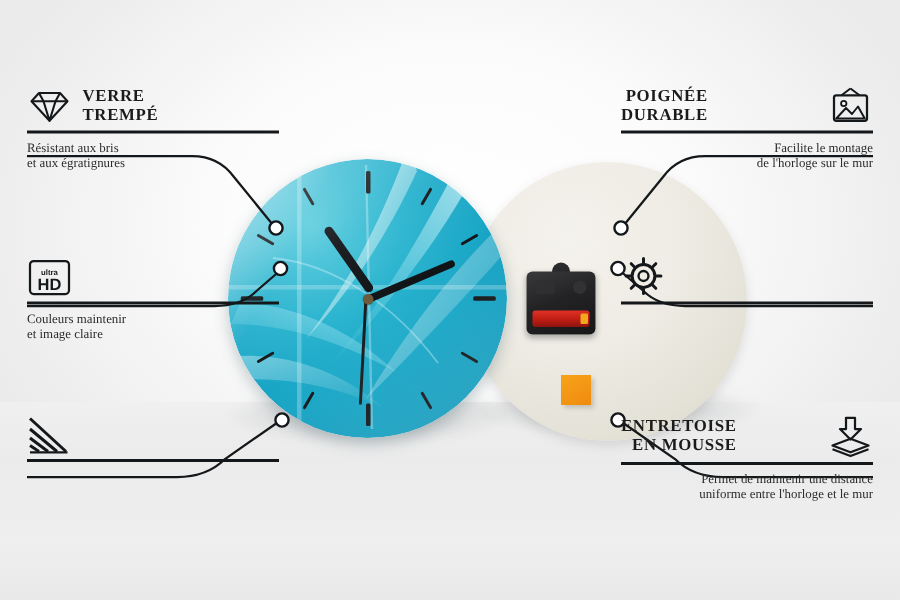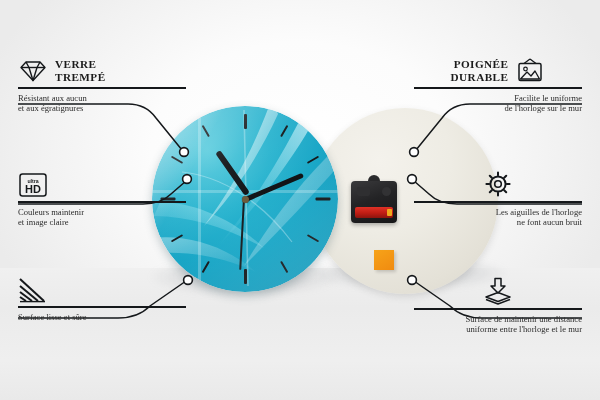--- a/index.html
+++ b/index.html
@@ -68,21 +68,21 @@
   #mech-detail-b{position:absolute;right:6px;top:6px;width:9px;height:9px;border-radius:50%;background:#323234;}
   #foam-spacer{position:absolute;left:374px;top:250px;width:20px;height:20px;background:linear-gradient(150deg,#f7a319 0%,#f08b10 100%);box-shadow:2px 2px 3px rgba(0,0,0,.16);}
 
   
   #connectors{position:absolute;left:0;top:0;width:600px;height:400px;}
 
   
   .feature{position:absolute;width:168px;}
   .feature .head{display:flex;align-items:center;gap:7px;}
   .feature.left .head{justify-content:flex-start;}
-  .feature.right .head{justify-content:center;}
+  .feature.right .head{justify-content:space-between;}
   .title{
     font-family:"Liberation Serif",serif;font-weight:bold;
     font-size:11.2px;line-height:13px;letter-spacing:.45px;color:#1b1b1b;
     text-transform:uppercase;white-space:pre-line;
   }
   .feature.right .title{text-align:right;}
   .rule{height:1.6px;background:#15181b;margin:3px 0 4px;}
   .desc{
     font-family:"Liberation Serif",serif;font-size:8.6px;line-height:10.6px;
     color:#2c2c2c;white-space:pre-line;
@@ -195,21 +195,21 @@
         <g fill="none" stroke="#15181b" stroke-width="1.4" stroke-linejoin="round">
           <path d="M3 8.5 L8 3 L22 3 L27 8.5 L15 21.5 Z"></path>
           <path d="M3 8.5 L27 8.5"></path>
           <path d="M8 3 L11 8.5 L15 21.5 L19 8.5 L22 3"></path>
         </g>
       </svg>
       <div class="title">VERRE
 TREMPÉ</div>
     </div>
     <div class="rule"></div>
-    <div class="desc">Résistant aux aucun
+    <div class="desc">Résistant aux bris
 et aux égratignures</div>
   </div>
 
   <div class="feature left" id="f-impression">
     <div class="head">
       <svg class="ico" width="30" height="26" viewBox="0 0 30 26">
         <rect x="2" y="2" width="26" height="22" rx="2.5" fill="none" stroke="#15181b" stroke-width="1.5"></rect>
         <text x="15" y="11" font-family="Liberation Sans, sans-serif" font-size="5.2" font-weight="bold" fill="#15181b" text-anchor="middle">ultra</text>
         <text x="15" y="21" font-family="Liberation Sans, sans-serif" font-size="11" font-weight="bold" fill="#15181b" text-anchor="middle">HD</text>
       </svg>
@@ -225,61 +225,60 @@
         <g stroke="#15181b" stroke-width="2" stroke-linecap="butt">
           <path d="M2 2 L26 24"></path>
           <path d="M2 9 L20 24"></path>
           <path d="M2 15 L14 24"></path>
           <path d="M2 20 L8 24"></path>
         </g>
         <path d="M2 24.6 L27 24.6" stroke="#15181b" stroke-width="1.4"></path>
       </svg>
     </div>
     <div class="rule"></div>
-    <div class="desc">Surface lisse et sûre</div>
   </div>
 
   <div class="feature right" id="f-poignee">
     <div class="head">
       <div class="title">POIGNÉE
 DURABLE</div>
       <svg class="ico" width="30" height="26" viewBox="0 0 30 26">
         <path d="M15 1 L9 5.5 M15 1 L21 5.5" fill="none" stroke="#15181b" stroke-width="1.3"></path>
         <rect x="4" y="5.5" width="22" height="17" rx="1.5" fill="none" stroke="#15181b" stroke-width="1.5"></rect>
         <circle cx="10.5" cy="11" r="1.8" fill="none" stroke="#15181b" stroke-width="1.2"></circle>
         <path d="M5.5 21 L12 14 L16 18 L20 13 L24.5 21 Z" fill="none" stroke="#15181b" stroke-width="1.3" stroke-linejoin="round"></path>
       </svg>
     </div>
     <div class="rule"></div>
-    <div class="desc">Facilite le uniforme
+    <div class="desc">Facilite le montage
 de l'horloge sur le mur</div>
   </div>
 
   <div class="feature right" id="f-mecanisme">
     <div class="head">
       <svg class="ico" width="30" height="28" viewBox="0 0 30 28">
         <g fill="none" stroke="#15181b" stroke-width="2" stroke-linecap="round">
           <circle cx="15" cy="14" r="7.6"></circle>
           <path d="M15 2.4 L15 5.2 M15 22.8 L15 25.6 M3.4 14 L6.2 14 M23.8 14 L26.6 14
                    M6.8 5.8 L8.8 7.8 M21.2 20.2 L23.2 22.2 M23.2 5.8 L21.2 7.8 M8.8 20.2 L6.8 22.2"></path>
         </g>
         <circle cx="15" cy="14" r="3.3" fill="none" stroke="#15181b" stroke-width="1.6"></circle>
       </svg>
     </div>
     <div class="rule"></div>
-    <div class="desc">Les aiguilles de l'horloge
-ne font aucun bruit</div>
   </div>
 
   <div class="feature right" id="f-entretoise">
     <div class="head">
+      <div class="title">ENTRETOISE
+EN MOUSSE</div>
       <svg class="ico" width="30" height="28" viewBox="0 0 30 28">
         <path d="M12 1.5 L18 1.5 L18 9 L22 9 L15 16 L8 9 L12 9 Z" fill="none" stroke="#15181b" stroke-width="1.5" stroke-linejoin="round"></path>
         <path d="M15 15.5 L27 20 L15 24.5 L3 20 Z" fill="none" stroke="#15181b" stroke-width="1.5" stroke-linejoin="round"></path>
         <path d="M3 22.5 L15 27 L27 22.5" fill="none" stroke="#15181b" stroke-width="1.5" stroke-linejoin="round"></path>
       </svg>
     </div>
     <div class="rule"></div>
-    <div class="desc">Surface de maintenir une distance
+    <div class="desc">Permet de maintenir une distance
 uniforme entre l'horloge et le mur</div>
   </div>
 
 </div>
 
 </body></html>

